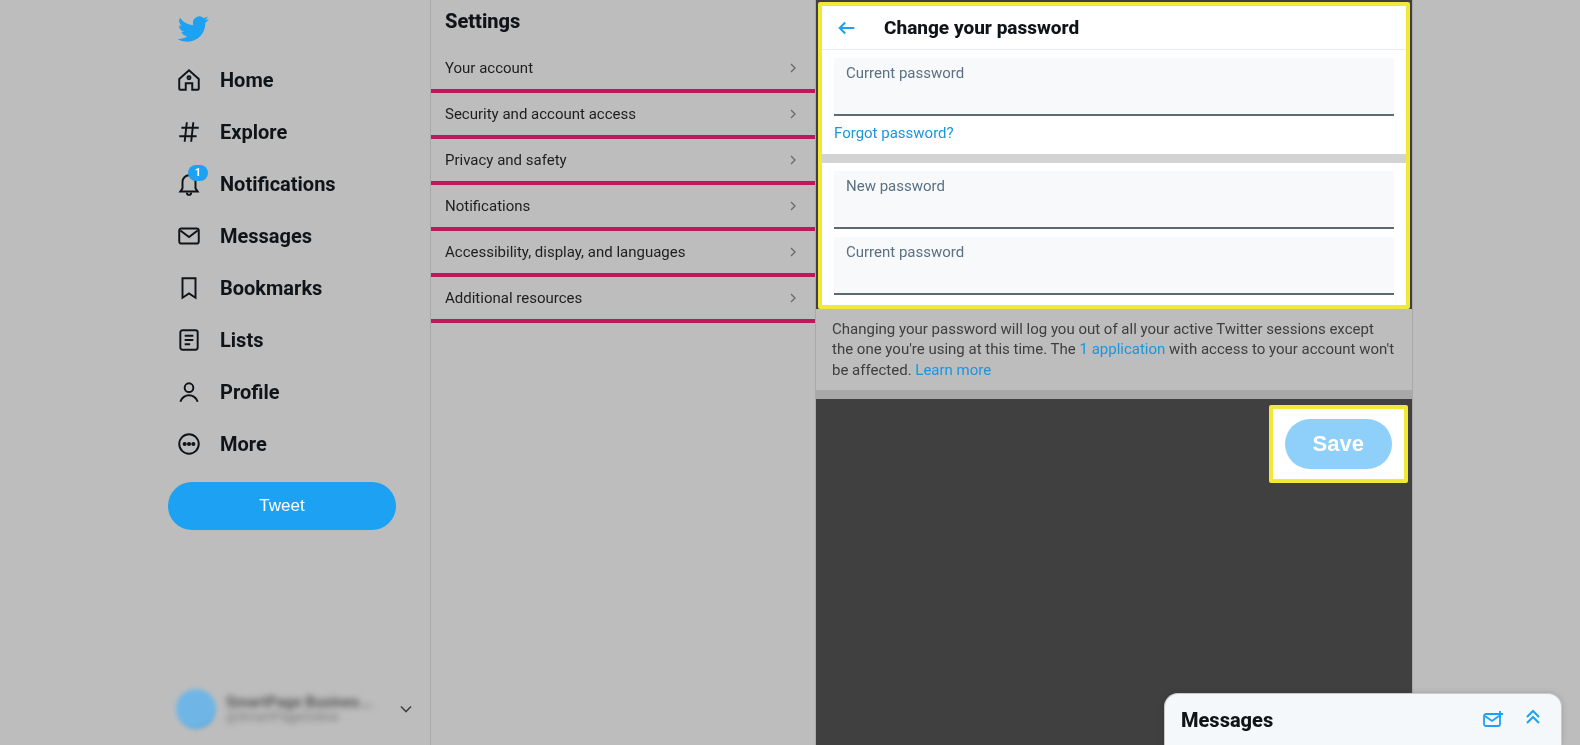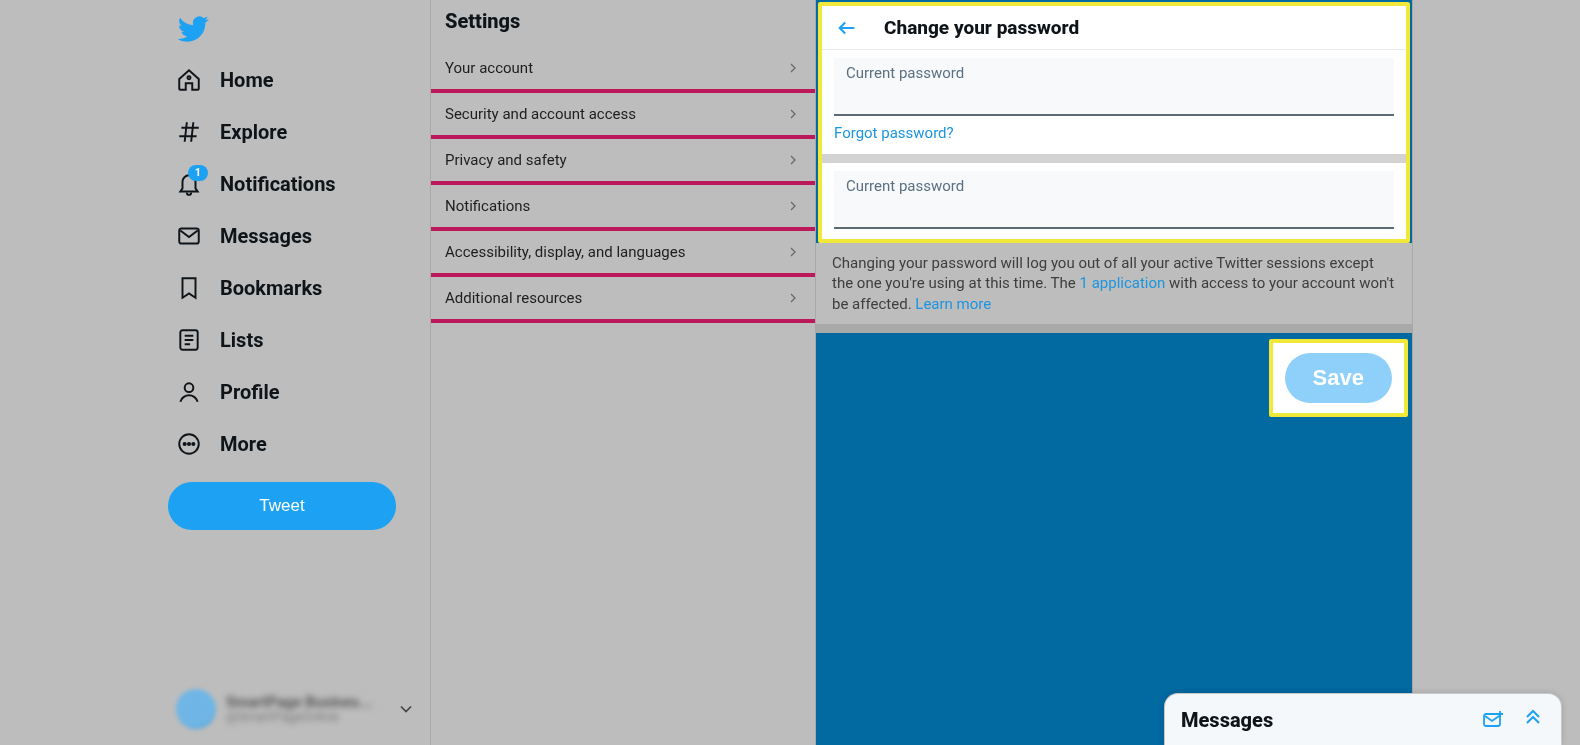--- a/index.html
+++ b/index.html
@@ -129,21 +129,21 @@
   .chevron-r { color:#6b6b6b; }
 
   
   .detail-col {
     flex: 0 0 596px;
     width: 596px;
     border-right: 1px solid #a9a9a9;
     display:flex;
     flex-direction:column;
     position:relative;
-    background:#0369a1;
+    background:#404040;
   }
 
   .highlight-form {
     background: #fff;
     border: 4px solid #f1e83a;
     border-radius: 2px;
     margin: 2px 2px 0 2px;
     box-sizing: border-box;
   }
   .form-header {
@@ -407,20 +407,24 @@
       <div class="field-box">
         <div class="field-label">Current password</div>
         <input type="password" class="field-input" value="" style="">
       </div>
       <div class="forgot-row">
         <span class="link">Forgot password?</span>
       </div>
 
       <div class="form-gap"></div>
 
+      <div class="field-box">
+        <div class="field-label">New password</div>
+        <input type="password" class="field-input" value="" style="">
+      </div>
 
       <div class="field-box" style="margin-bottom:10px;">
         <div class="field-label">Current password</div>
         <input type="password" class="field-input" value="" style="">
       </div>
     </div>
 
     <div class="note">
       <span>Changing your password will log you out of all your active Twitter sessions except the one you're using at this time. The </span><span class="link">1 application</span><span> with access to your account won't be affected. </span><span class="link">Learn more</span>
     </div>

